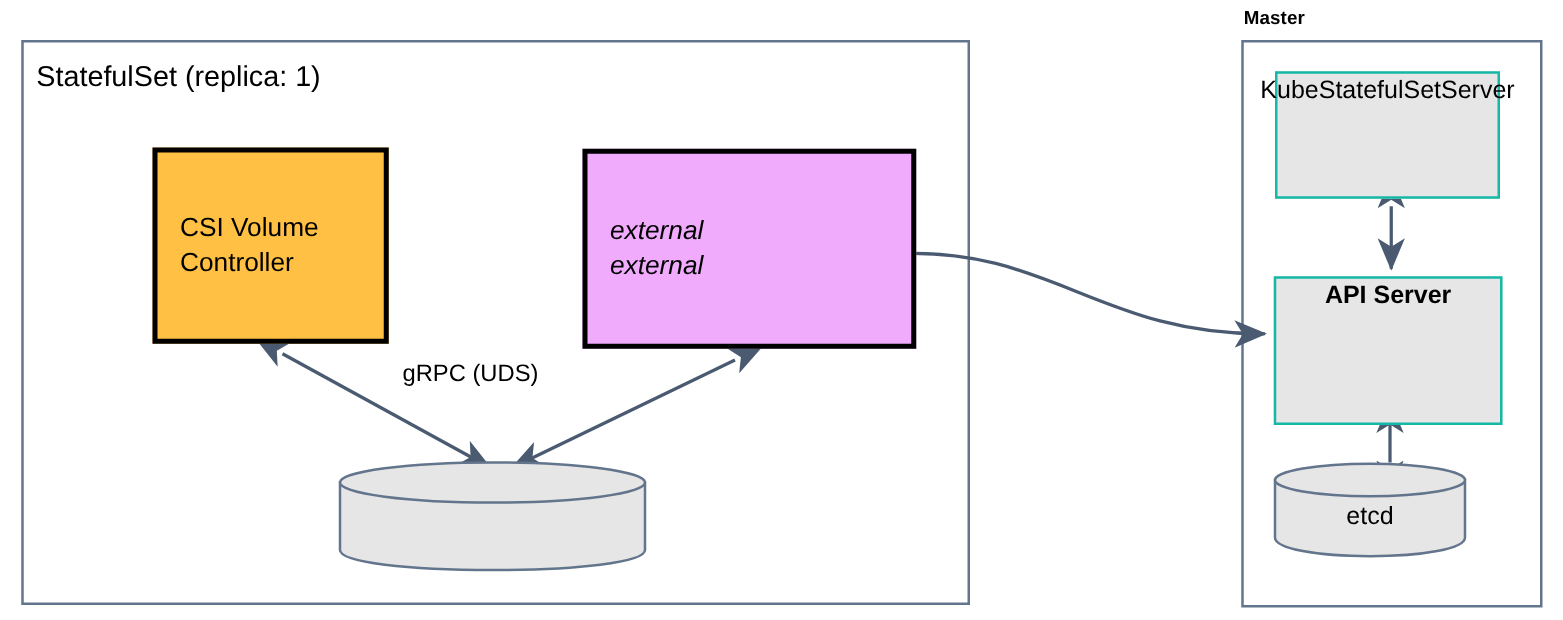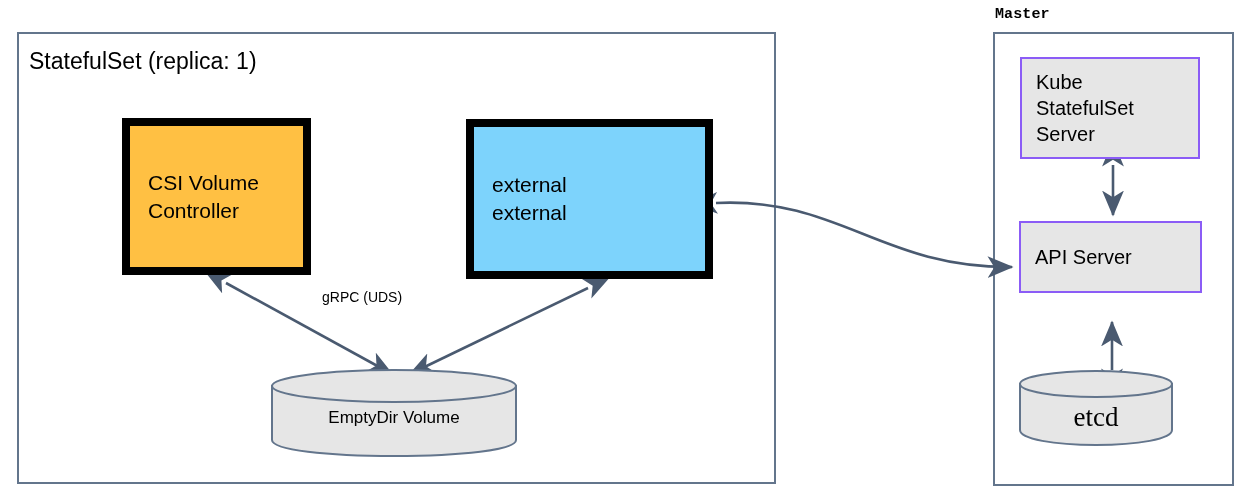--- a/index.html
+++ b/index.html
@@ -30,21 +30,21 @@
   
   .group-caption {
     position: absolute;
     font-weight: bold;
     font-size: 15px;
     color: #000000;
     letter-spacing: 0.1px;
     white-space: nowrap;
   }
   #node-caption  { left: 23px;  top: 18px; margin-top: 28px; }
-  #master-caption{ left: 995px; top: 6px; font-family: Liberation Mono, monospace; }
+  #master-caption{ left: 995px; top: 6px; }
 
   
   .group-frame {
     position: absolute;
     border: 2px solid #63758c;
     background: #ffffff;
     box-sizing: border-box;
   }
   #node-frame   { left: 17px;  top: 32px; width: 759px; height: 452px; }
   #master-frame { left: 993px; top: 32px; width: 241px; height: 454px; }
@@ -57,88 +57,88 @@
     font-size: 23px;
     color: #000000;
     white-space: nowrap;
     text-align: center;
   }
 
   
   .color-box {
     position: absolute;
     box-sizing: border-box;
-    border: 8px solid #000000;
+    border: 4px solid #000000;
     display: flex;
     flex-direction: column;
     justify-content: center;
     padding-left: 18px;
   }
   .color-box .line {
     font-size: 21px;
     line-height: 28px;
     color: #000000;
     white-space: nowrap;
   }
   #csi-driver-box {
     left: 122px; top: 118px; width: 189px; height: 157px;
     background: #ffc043;
   }
   #external-sidecars-box {
-    left: 466px; top: 119px; width: 247px; height: 160px;
-    background: #7dd3fc;
+    left: 466px; top: 119px; width: 267px; height: 160px;
+    background: #f0abfc;
+    font-style: italic;
   }
 
   
   .grey-box {
     position: absolute;
     box-sizing: border-box;
-    border: 2px solid #8b5cf6;
+    border: 2px solid #14b8a6;
     background: #e6e6e6;
     display: flex;
-    flex-direction: column;
+    flex-direction: row;
     justify-content: center;
-    padding-left: 14px;
   }
   .grey-box .line {
     font-size: 20px;
     line-height: 26px;
     color: #000000;
     white-space: nowrap;
   }
   #kube-controller-manager-box {
     left: 1020px; top: 57px; width: 180px; height: 102px;
   }
   #api-server-box {
-    left: 1019px; top: 221px; width: 183px; height: 72px;
+    left: 1019px; top: 221px; width: 183px; height: 119px; font-weight: bold;
   }
 
   
   .cylinder {
     position: absolute;
   }
   .cylinder svg { display: block; }
   .cylinder .cyl-label {
     position: absolute;
     left: 0; right: 0;
     text-align: center;
     color: #000000;
     white-space: nowrap;
   }
   #emptydir-cylinder { left: 270px; top: 368px; width: 248px; height: 90px; }
   #emptydir-cylinder .cyl-label { top: 40px; font-size: 17px; }
   #etcd-cylinder { left: 1018px; top: 369px; width: 156px; height: 78px; }
-  #etcd-cylinder .cyl-label { top: 33px; font-size: 27px; font-family: Liberation Serif, serif; }
+  #etcd-cylinder .cyl-label { top: 33px; font-size: 20px; }
 
   
   #grpc-label {
     position: absolute;
     left: 322px;
     top: 289px;
-    font-size: 14px;
+    font-size: 19px;
     color: #000000;
     white-space: nowrap;
   }
 </style>
 </head>
 <body>
 
 <div id="canvas">
 
   <div class="group-caption" id="node-caption">Node</div>
@@ -190,21 +190,20 @@
     <div class="line">external</div>
   </div>
 
   <div id="grpc-label">gRPC (UDS)</div>
 
   <div class="cylinder" id="emptydir-cylinder">
     <svg width="248" height="90" viewBox="0 0 248 90" xmlns="http://www.w3.org/2000/svg">
       <path d="M2,18 L2,72 C2,82 57,88 124,88 C191,88 246,82 246,72 L246,18 Z" fill="#E6E6E6" stroke="#63758C" stroke-width="2"></path>
       <ellipse cx="124" cy="18" rx="122" ry="16" fill="#E6E6E6" stroke="#63758C" stroke-width="2"></ellipse>
     </svg>
-    <div class="cyl-label">EmptyDir Volume</div>
   </div>
 
   <div class="grey-box" id="kube-controller-manager-box">
     <div class="line">Kube</div>
     <div class="line">StatefulSet</div>
     <div class="line">Server</div>
   </div>
 
   <div class="grey-box" id="api-server-box">
     <div class="line">API Server</div>

